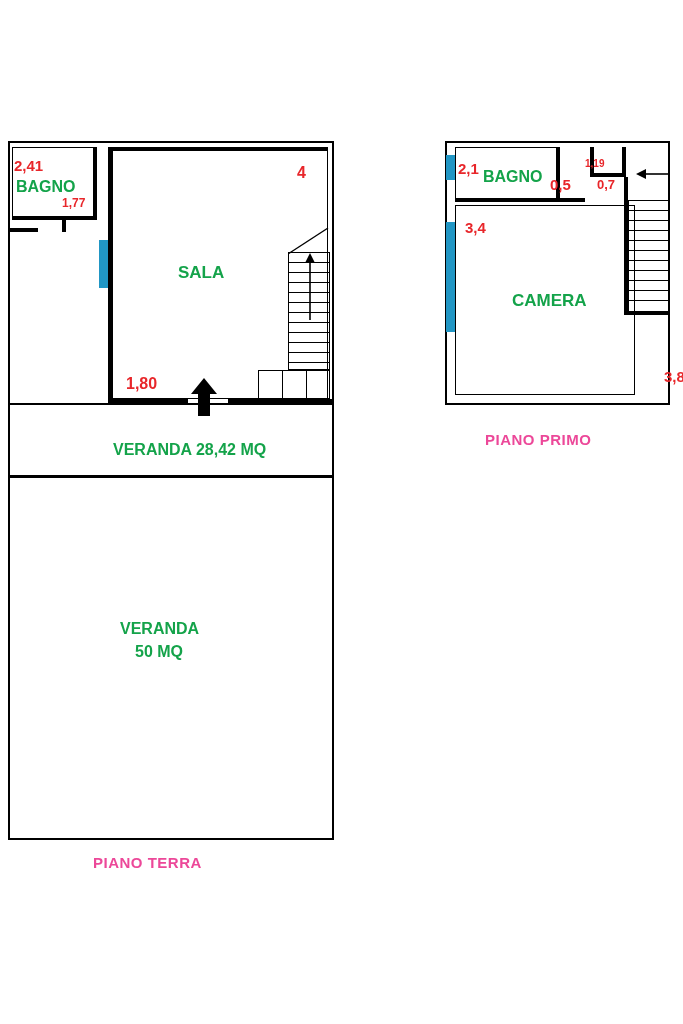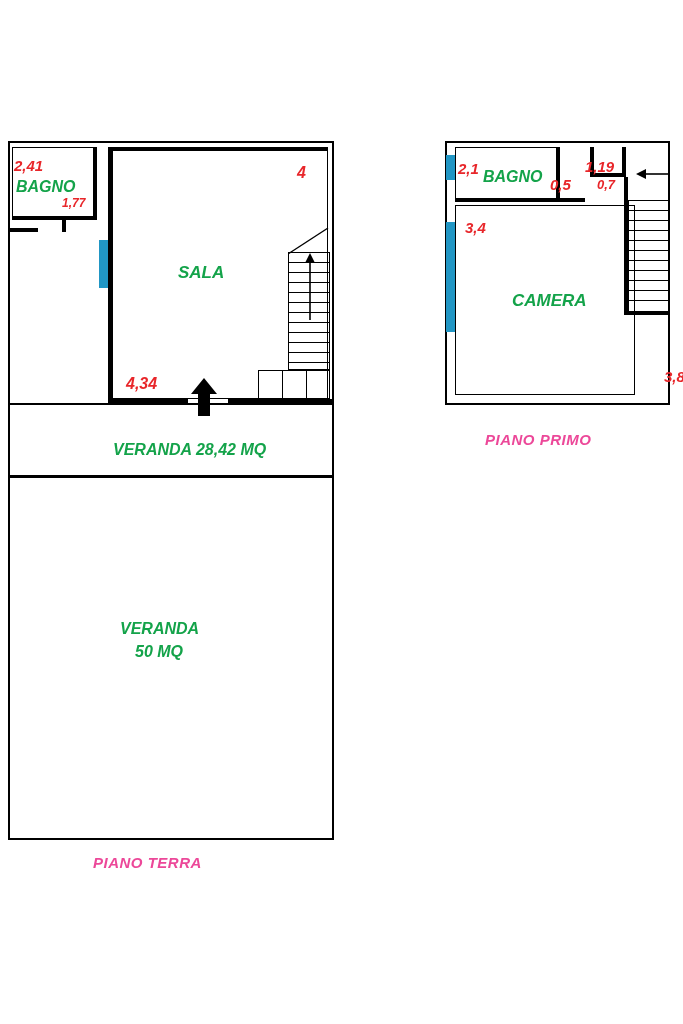--- a/index.html
+++ b/index.html
@@ -9,21 +9,20 @@
   }
   body {
     width: 683px;
     height: 1024px;
     position: relative;
     font-family: "Liberation Sans", sans-serif;
     overflow: hidden;
   }
   .plan {
     position: absolute;
-    font-style: italic;
   }
   
   .wall {
     position: absolute;
     background: #000000;
   }
   .room-outline {
     position: absolute;
     border: 2px solid #000000;
     box-sizing: border-box;
@@ -134,21 +133,21 @@
   <svg style="position:absolute; left:190px; top:378px; width:28px; height:38px;">
     <polygon points="14,0 27,16 20,16 20,38 8,38 8,16 1,16" fill="#000"></polygon>
   </svg>
 
   <div class="label-red" style="left:14px; top:157px; font-size:15px;">2,41</div>
   <div class="label-green" style="left:16px; top:178px; font-size:16px;">BAGNO</div>
   <div class="label-red" style="left:62px; top:196px; font-size:12px;">1,77</div>
 
   <div class="label-red" style="left:297px; top:164px; font-size:16px;">4</div>
   <div class="label-green" style="left:178px; top:263px; font-size:17px;">SALA</div>
-  <div class="label-red" style="left:126px; top:375px; font-size:16px;">4,34</div>
+  <div class="label-red" style="left:126px; top:375px; font-size:16px;">1,80</div>
 
   <div class="label-green" style="left:113px; top:441px; font-size:16px;">VERANDA 28,42 MQ</div>
 
   <div class="label-green" style="left:120px; top:620px; font-size:16px;">VERANDA</div>
   <div class="label-green" style="left:135px; top:643px; font-size:16px;">50 MQ</div>
 
   <div class="floor-title" style="left:93px; top:854px; font-size:15px;">PIANO TERRA</div>
 </div>
 
 <div class="plan" style="left:430px; top:0px; width:253px; height:460px;">
@@ -183,21 +182,21 @@
   <div class="wall" style="left:194px; top:311px; width:46px; height:4px;"></div>
 
   <svg style="position:absolute; left:205px; top:165px; width:34px; height:18px;">
     <line x1="33" y1="9" x2="8" y2="9" stroke="#000" stroke-width="1.6"></line>
     <polygon points="1,9 11,4 11,14" fill="#000"></polygon>
   </svg>
 
   <div class="label-red" style="left:28px; top:160px; font-size:15px;">2,1</div>
   <div class="label-green" style="left:53px; top:168px; font-size:16px;">BAGNO</div>
   <div class="label-red" style="left:120px; top:176px; font-size:15px;">0,5</div>
-  <div class="label-red" style="left:155px; top:158px; font-size:15px;text-align:center;">1,19</div>
+  <div class="label-red" style="left:155px; top:158px; font-size:10px;text-align:center;">1,19</div>
   <div class="label-red" style="left:167px; top:177px; font-size:13px;">0,7</div>
 
   <div class="label-red" style="left:35px; top:219px; font-size:15px;">3,4</div>
   <div class="label-green" style="left:82px; top:291px; font-size:17px;text-align:center;">CAMERA</div>
   <div class="label-red" style="left:190px; top:368px; font-size:15px;margin-left:44px;">3,8</div>
 
   <div class="floor-title" style="left:55px; top:431px; font-size:15px;">PIANO PRIMO</div>
 </div>
 
 </body></html>

